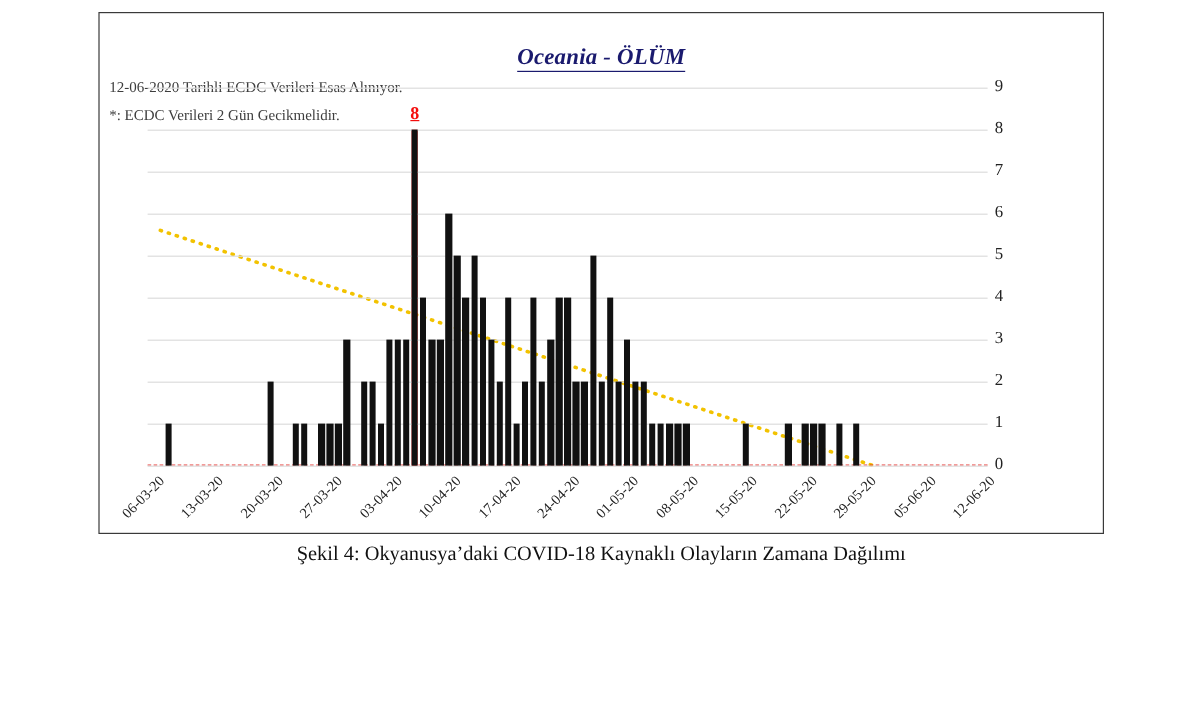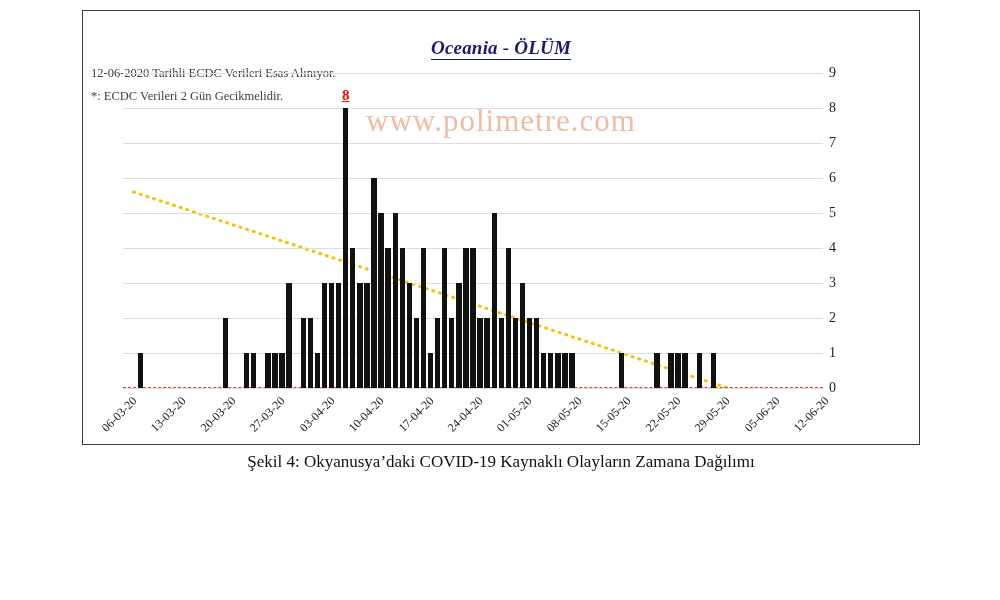--- a/index.html
+++ b/index.html
@@ -284,37 +284,36 @@
           <div class="bar" style="left: 495.798px; width: 5.37374px; height: 35px;"></div>
           <div class="bar" style="left: 531.152px; width: 5.37374px; height: 35px;"></div>
           <div class="bar" style="left: 545.293px; width: 5.37374px; height: 35px;"></div>
           <div class="bar" style="left: 552.364px; width: 5.37374px; height: 35px;"></div>
           <div class="bar" style="left: 559.434px; width: 5.37374px; height: 35px;"></div>
           <div class="bar" style="left: 573.576px; width: 5.37374px; height: 35px;"></div>
           <div class="bar" style="left: 587.717px; width: 5.37374px; height: 35px;"></div>
         </div>
     </div>
 
-    <div id="watermark">www.polimetre.com</div>
 
     <div id="xaxis">
         <div class="xtick" style="left: 3.53535px;">06-03-20</div>
         <div class="xtick" style="left: 53.0303px;">13-03-20</div>
         <div class="xtick" style="left: 102.525px;">20-03-20</div>
         <div class="xtick" style="left: 152.02px;">27-03-20</div>
         <div class="xtick" style="left: 201.515px;">03-04-20</div>
         <div class="xtick" style="left: 251.01px;">10-04-20</div>
         <div class="xtick" style="left: 300.505px;">17-04-20</div>
         <div class="xtick" style="left: 350px;">24-04-20</div>
         <div class="xtick" style="left: 399.495px;">01-05-20</div>
         <div class="xtick" style="left: 448.99px;">08-05-20</div>
         <div class="xtick" style="left: 498.485px;">15-05-20</div>
         <div class="xtick" style="left: 547.98px;">22-05-20</div>
         <div class="xtick" style="left: 597.475px;">29-05-20</div>
         <div class="xtick" style="left: 646.97px;">05-06-20</div>
         <div class="xtick" style="left: 696.465px;">12-06-20</div>
       </div>
   </div>
 
-  <div id="caption">Şekil 4: Okyanusya’daki COVID-19 Kaynaklı Olayların Zamana Dağılımı</div>
+  <div id="caption">Şekil 4: Okyanusya’daki COVID-18 Kaynaklı Olayların Zamana Dağılımı</div>
 
 
 </div>
 
 </body></html>

